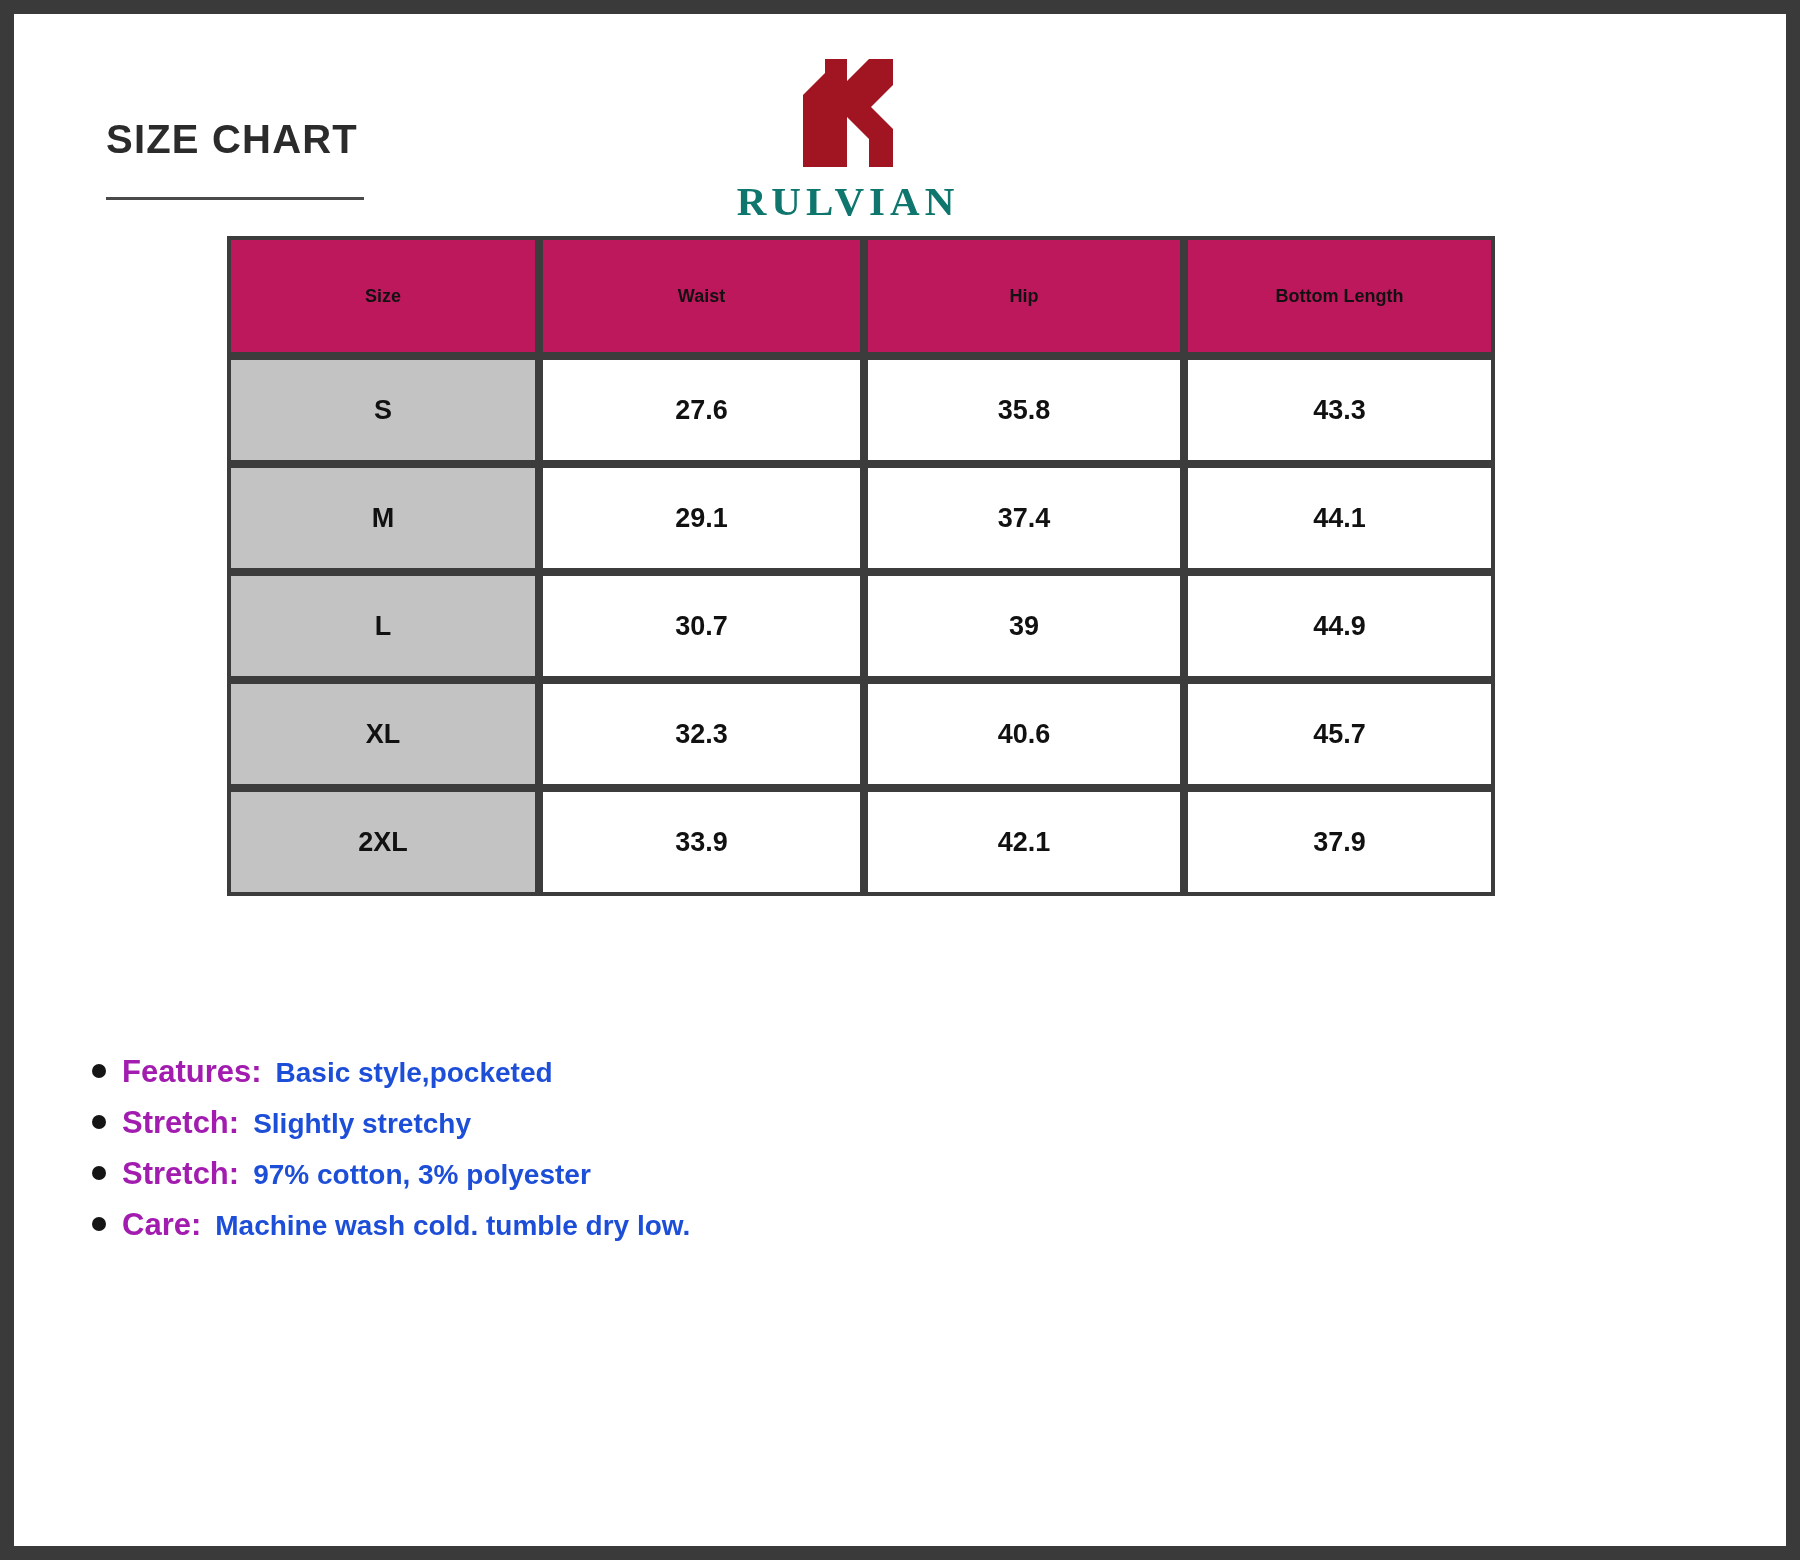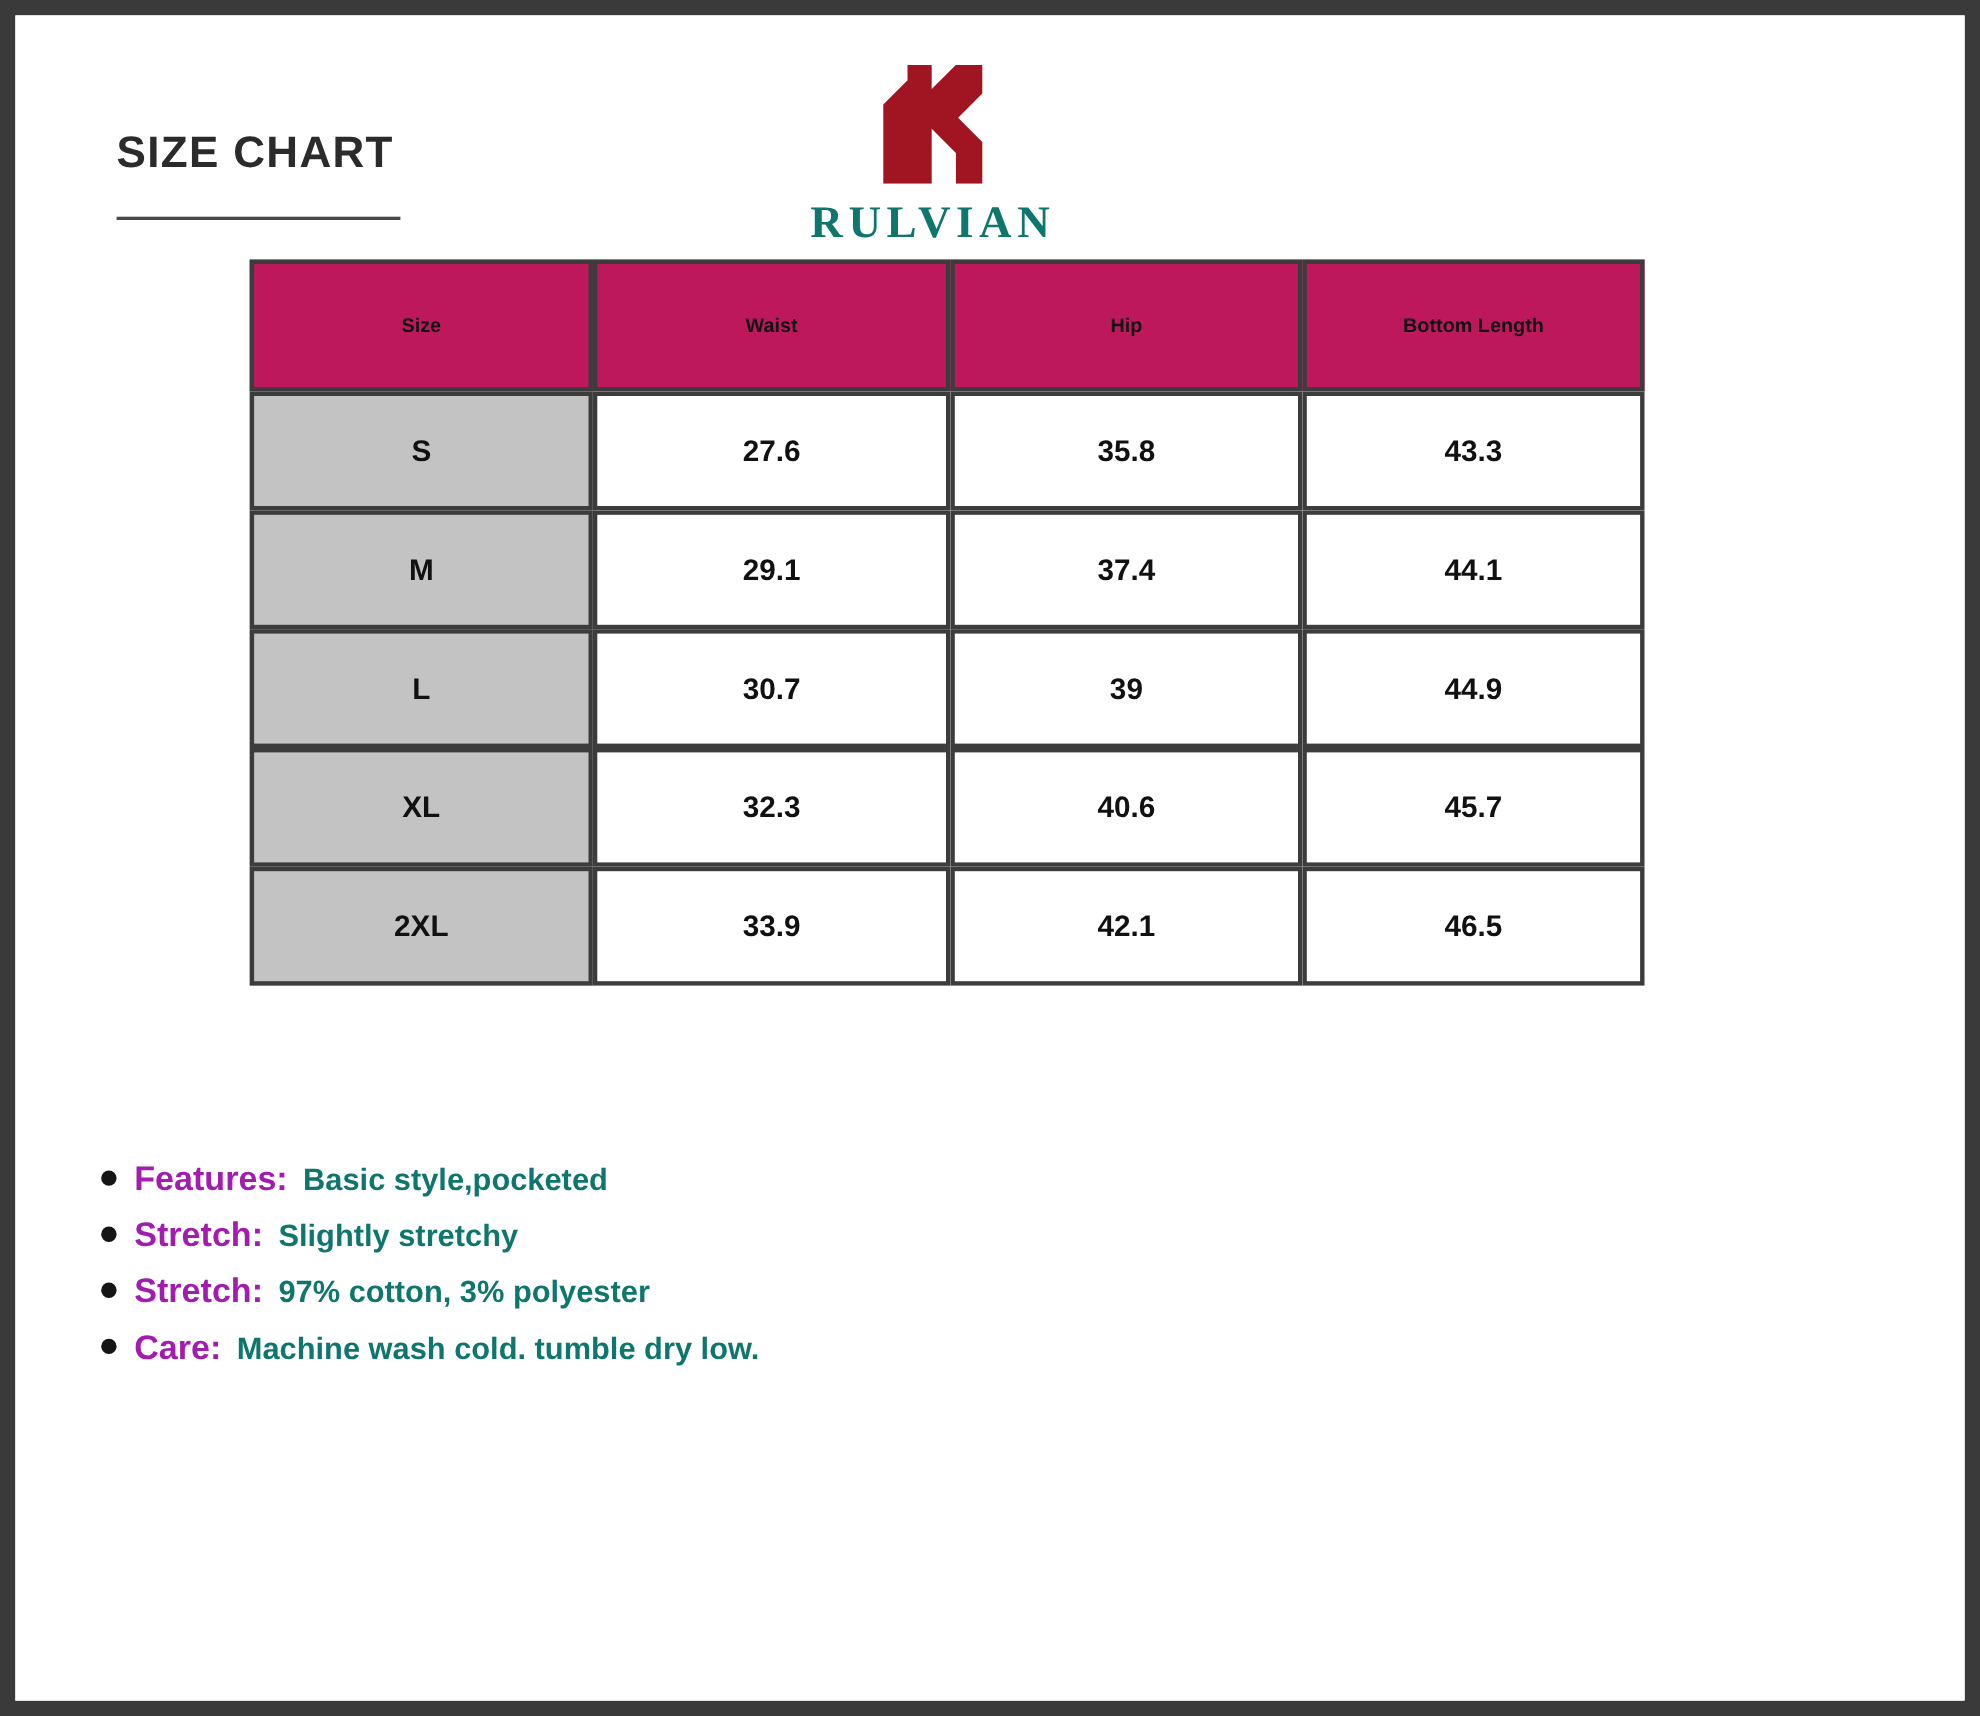--- a/index.html
+++ b/index.html
@@ -143,21 +143,21 @@
   }
   .note-label {
     font-size: 31px;
     font-weight: bold;
     color: #a21caf;
     white-space: nowrap;
   }
   .note-value {
     font-size: 28px;
     font-weight: bold;
-    color: #0f766e;
+    color: #1d4ed8;
     margin-left: 14px;
     white-space: nowrap;
   }
 </style>
 </head>
 <body>
 
 <div class="page">
   <div class="inner">
 
@@ -218,21 +218,21 @@
           <tr>
             <td class="size-cell">XL</td>
             <td>32.3</td>
             <td>40.6</td>
             <td>45.7</td>
           </tr>
           <tr>
             <td class="size-cell">2XL</td>
             <td>33.9</td>
             <td>42.1</td>
-            <td>46.5</td>
+            <td>37.9</td>
           </tr>
         </tbody>
       </table>
     </div>
 
     <div class="notes">
       <div class="note-row">
         <span class="bullet"></span>
         <span class="note-label">Features:</span>
         <span class="note-value">Basic style,pocketed</span>

